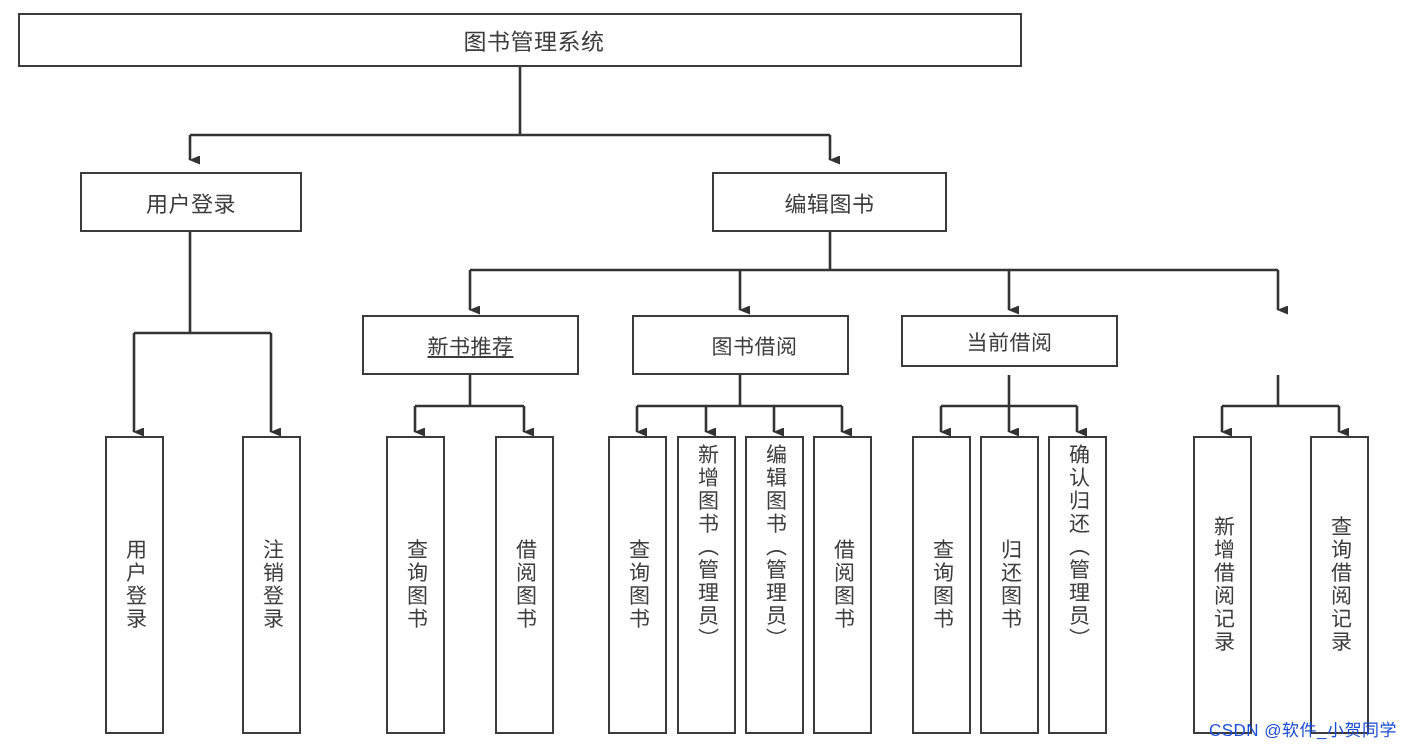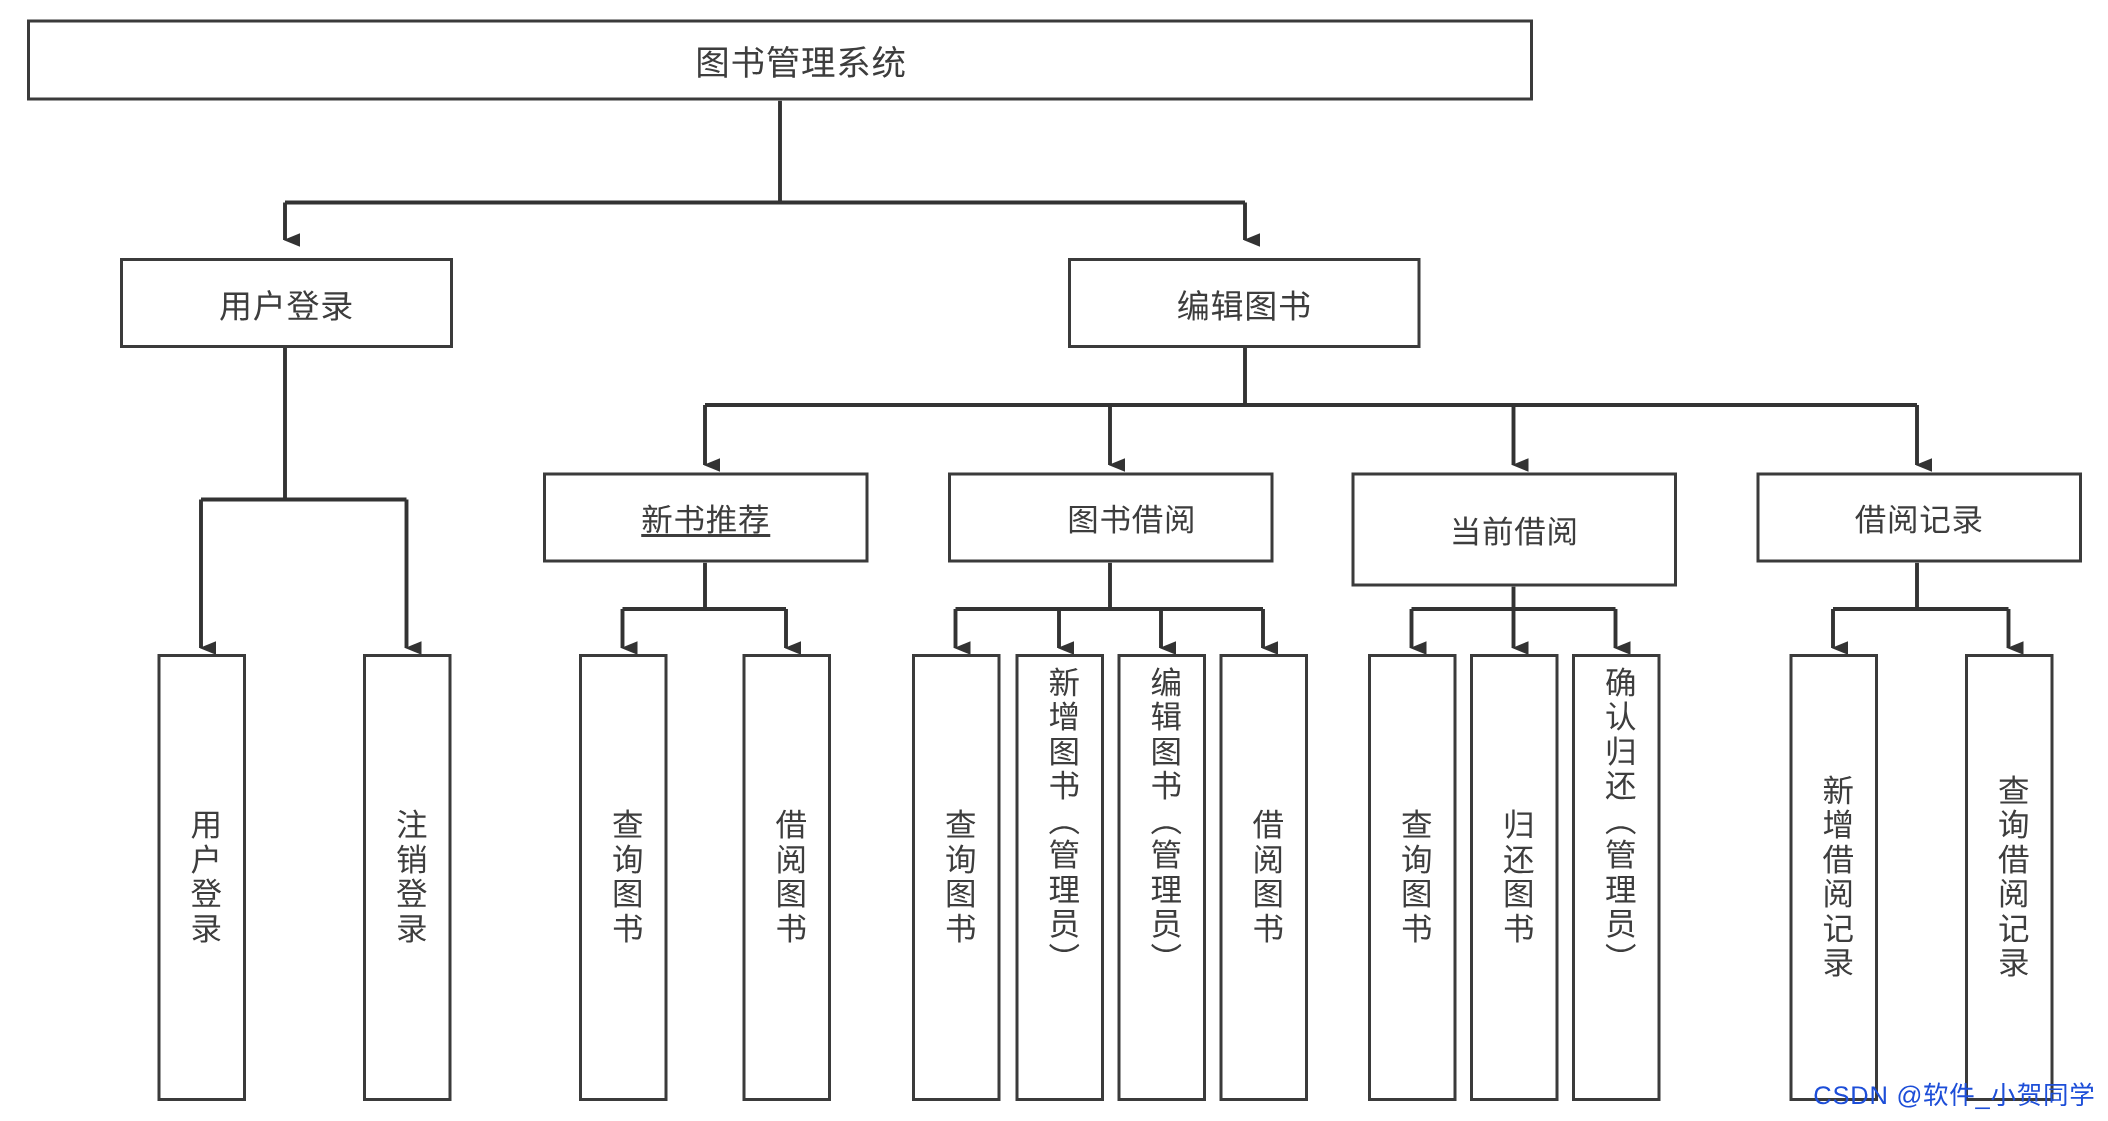--- a/index.html
+++ b/index.html
@@ -148,27 +148,24 @@
   </div>
 
   <div class="node-box node-l2" style="left:362px; top:315px; width:217px; height:60px;text-decoration:underline;">
     <span class="node-label">新书推荐</span>
   </div>
 
   <div class="node-box node-l2" style="left:632px; top:315px; width:217px; height:60px;padding-left:28px;">
     <span class="node-label">图书借阅</span>
   </div>
 
-  <div class="node-box node-l2" style="left:901px; top:315px; width:217px; height:76px;">
+  <div class="node-box node-l2" style="left:901px; top:315px; width:217px; height:52px;">
     <span class="node-label">当前借阅</span>
   </div>
 
-  <div class="node-box node-l2" style="left:1171px; top:315px; width:217px; height:60px;">
-    <span class="node-label">借阅记录</span>
-  </div>
 
   <div class="node-box node-leaf leaf-short" style="left:105px; top:436px; width:59px; height:298px;">
     <span class="node-label">用户登录</span>
   </div>
 
   <div class="node-box node-leaf leaf-short" style="left:242px; top:436px; width:59px; height:298px;">
     <span class="node-label">注销登录</span>
   </div>
 
   <div class="node-box node-leaf leaf-short" style="left:386px; top:436px; width:59px; height:298px;">

